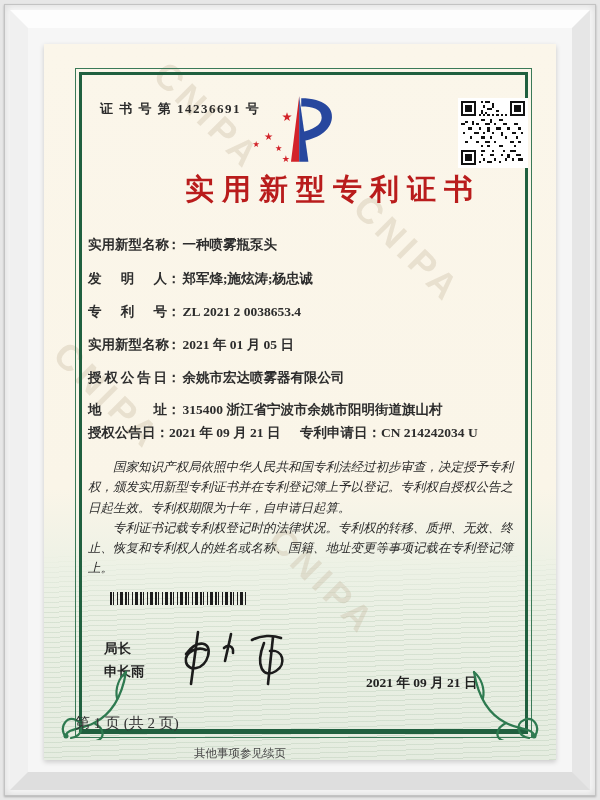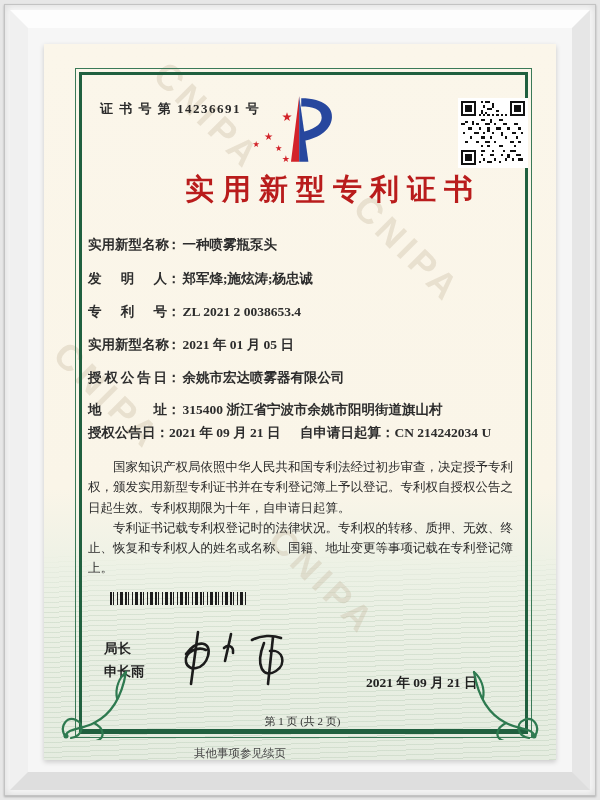--- a/index.html
+++ b/index.html
@@ -31,29 +31,29 @@
   .logo{position:absolute;left:247px;top:90px;width:88px;height:82px;}
   .qr{position:absolute;left:458px;top:98px;width:64px;height:64px;background:#fff;padding:3px;}
   .title{position:absolute;left:75px;top:170px;width:516px;text-align:center;
          font-size:29px;font-weight:700;letter-spacing:8px;color:#b91c1c;}
   .frow{position:absolute;left:88px;width:432px;font-size:13.5px;font-weight:600;color:#2d2d2d;white-space:nowrap;}
   .flabel{display:inline-block;width:79px;text-align:justify;text-align-last:justify;}
   .fcolon{display:inline-block;}
   .fvalue{display:inline-block;margin-left:2px;}
   .grant2{position:absolute;left:212px;top:0;}
   .paras{position:absolute;left:88px;top:457px;width:430px;font-size:12.5px;line-height:1.62;
-         color:#2a2a2a;}
+         color:#2a2a2a;font-style:italic;}
   .paras p{margin:0;text-indent:2em;}
   .barcode{position:absolute;left:110px;top:592px;width:136px;height:13px;
            background:repeating-linear-gradient(90deg,#1d1d1d 0 2px,transparent 2px 3px,#1d1d1d 3px 4px,
                       transparent 4px 7px,#1d1d1d 7px 8px,transparent 8px 10px,#1d1d1d 10px 13px,transparent 13px 15px);}
   .director{position:absolute;left:104px;top:637px;font-size:13.5px;font-weight:600;color:#222;line-height:23px;}
   .signature{position:absolute;left:168px;top:620px;width:148px;height:74px;}
   .issue-date{position:absolute;left:366px;top:674px;font-size:13.5px;font-weight:600;color:#222;white-space:nowrap;}
-  .page-info{position:absolute;left:75px;top:714px;width:455px;text-align:center;font-size:11px;color:#333;}
+  .page-info{position:absolute;left:75px;top:714px;width:455px;text-align:left;font-size:15px;color:#333;}
   .footer-note{position:absolute;left:0;top:746px;width:480px;text-align:center;font-size:11.5px;color:#4a4a4a;}
   .flourish{position:absolute;width:72px;height:72px;}
   .fl-left{left:56px;top:668px;}
   .fl-right{left:472px;top:668px;transform:scaleX(-1);}
 </style>
 </head>
 <body>
 
 <div class="page">
   <div class="frame-outer"></div>
@@ -190,21 +190,21 @@
   </div>
   <div class="frow" style="top:369px;">
     <span class="flabel">授权公告日</span><span class="fcolon">：</span><span class="fvalue">余姚市宏达喷雾器有限公司</span>
   </div>
   <div class="frow" style="top:401px;">
     <span class="flabel">地址</span><span class="fcolon">：</span><span class="fvalue">315400 浙江省宁波市余姚市阳明街道旗山村</span>
   </div>
 
   <div class="frow" style="top:424px;">
     <span>授权公告日</span><span>：</span><span>2021 年 09 月 21 日</span>
-    <span class="grant2"><span>自申请日起算</span><span>：</span><span>CN 214242034 U</span></span>
+    <span class="grant2"><span>专利申请日</span><span>：</span><span>CN 214242034 U</span></span>
   </div>
 
   <div class="paras">
     <p>国家知识产权局依照中华人民共和国专利法经过初步审查，决定授予专利权，颁发实用新型专利证书并在专利登记簿上予以登记。专利权自授权公告之日起生效。专利权期限为十年，自申请日起算。</p>
     <p>专利证书记载专利权登记时的法律状况。专利权的转移、质押、无效、终止、恢复和专利权人的姓名或名称、国籍、地址变更等事项记载在专利登记簿上。</p>
   </div>
 
   <div class="barcode"></div>
 
   <div class="director">

